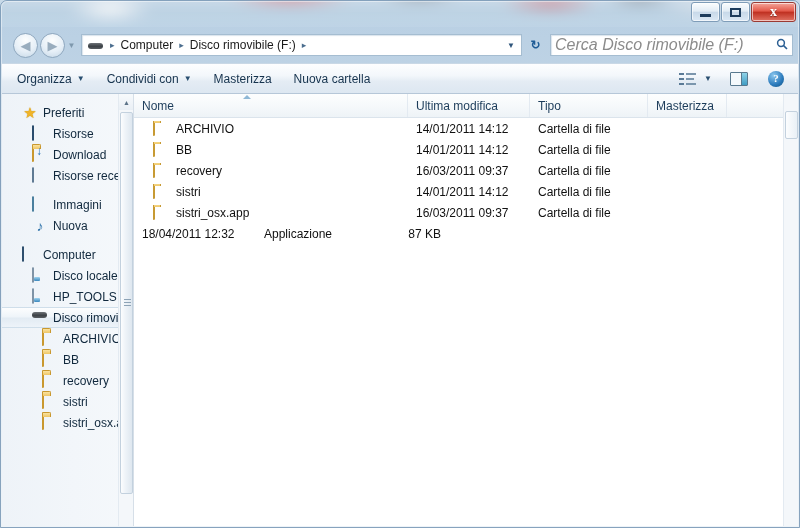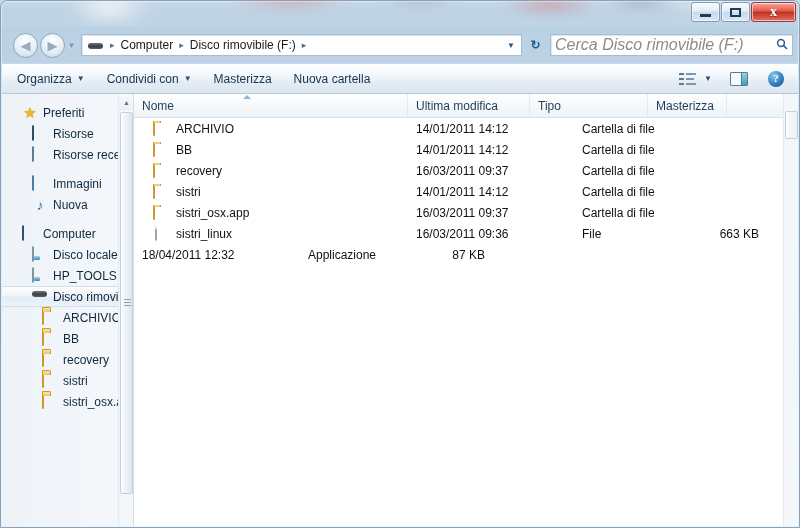--- a/index.html
+++ b/index.html
@@ -343,21 +343,21 @@
     border-left: 4px solid transparent; border-right: 4px solid transparent;
     border-bottom: 4px solid #8fb8d6;
   }
 
   .frow {
     height: 21px; display: flex; align-items: center; font-size: 12px; color: #111;
   }
   .fcell { padding: 0 8px; white-space: nowrap; overflow: hidden; }
   .fcell.c-nome { width: 274px; display: flex; align-items: center; gap: 7px; padding-left: 19px; }
   .fcell.c-data { width: 122px; }
-  .fcell.c-tipo { width: 118px; margin-left: 44px; }
+  .fcell.c-tipo { width: 118px; }
   .fcell.c-dim  { width: 79px; text-align: right; padding-right: 12px; }
 
   
   .fic { width: 16px; height: 16px; flex: 0 0 16px; position: relative; }
   .fic-folder {
     width: 14px; height: 11px; margin-top: 3px; border-radius: 1px 2px 2px 1px;
     background: linear-gradient(180deg,#fdeaad 0%,#f8d475 42%,#eebe4b 100%);
     border: 1px solid #c79a33; position: relative;
   }
   .fic-folder::before {
@@ -496,20 +496,24 @@
         <div class="nav-group">
           <div class="nav-row head">
             <span class="ic ic-star">★</span>
             <span class="nav-label">Preferiti</span>
           </div>
           <div class="nav-row child">
             <span class="ic"><span class="ic-desktop"></span></span>
             <span class="nav-label">Risorse</span>
           </div>
           <div class="nav-row child">
+            <span class="ic"><span class="ic-folder dl"></span></span>
+            <span class="nav-label">Download</span>
+          </div>
+          <div class="nav-row child">
             <span class="ic"><span class="ic-recent"></span></span>
             <span class="nav-label">Risorse recent</span>
           </div>
         </div>
 
         <div class="nav-group">
           <div class="nav-row child">
             <span class="ic"><span class="ic-img"></span></span>
             <span class="nav-label">Immagini</span>
           </div>
@@ -636,29 +640,20 @@
         <div class="frow">
           <div class="fcell c-nome">
             <span class="fic"><span class="fic-folder"></span></span>
             <span>sistri_osx.app</span>
           </div>
           <div class="fcell c-data">16/03/2011 09:37</div>
           <div class="fcell c-tipo">Cartella di file</div>
           <div class="fcell c-dim"></div>
         </div>
 
-        <div class="frow">
-          <div class="fcell c-nome">
-            <span class="fic"><span class="fic-file"></span></span>
-            <span>sistri_linux</span>
-          </div>
-          <div class="fcell c-data">16/03/2011 09:36</div>
-          <div class="fcell c-tipo">File</div>
-          <div class="fcell c-dim">663 KB</div>
-        </div>
 
         <div class="frow">
           <div class="fcell c-data">18/04/2011 12:32</div>
           <div class="fcell c-tipo">Applicazione</div>
           <div class="fcell c-dim">87 KB</div>
         </div>
       </div>
 
       <div id="mainscroll">
         <div id="mainthumb"></div>

